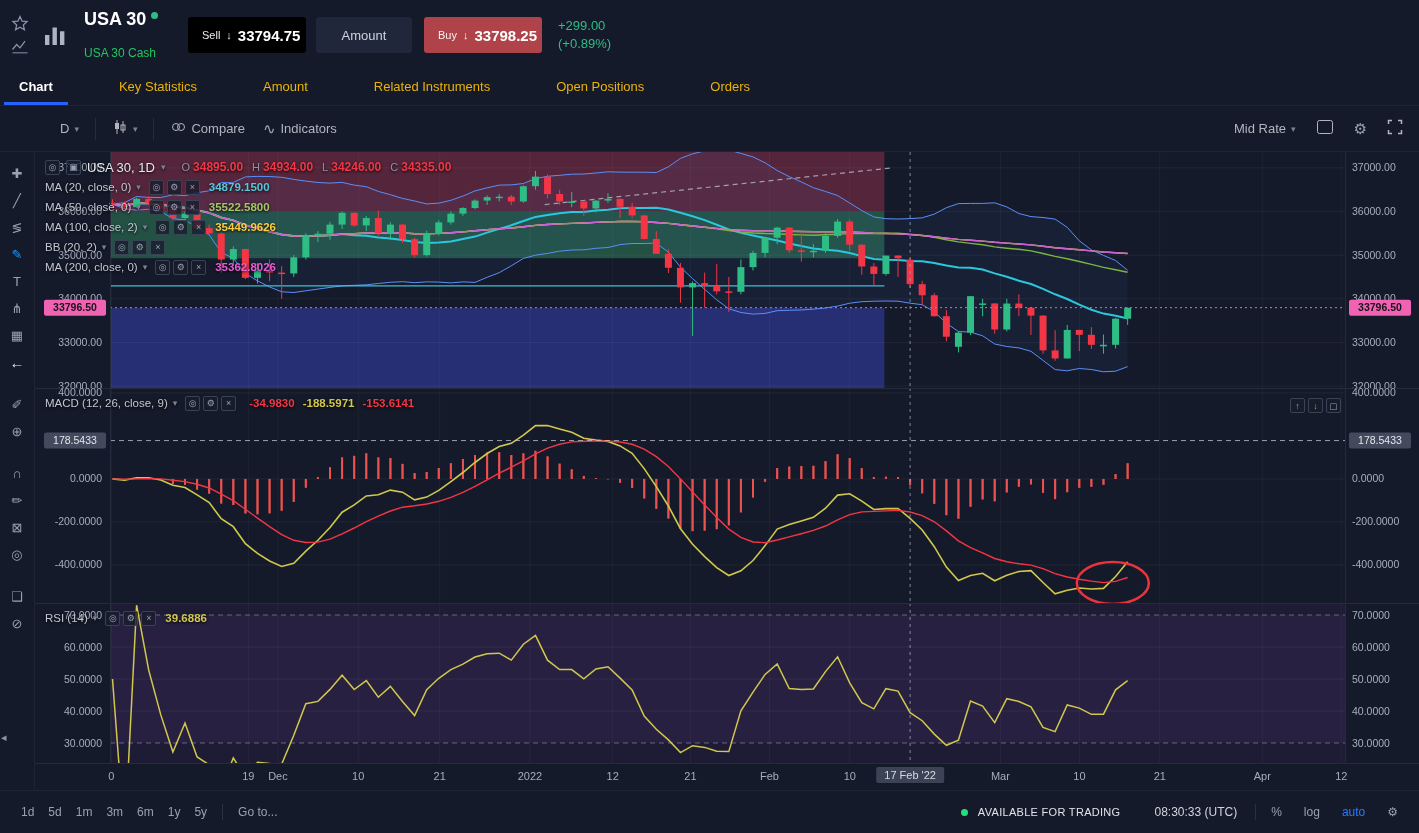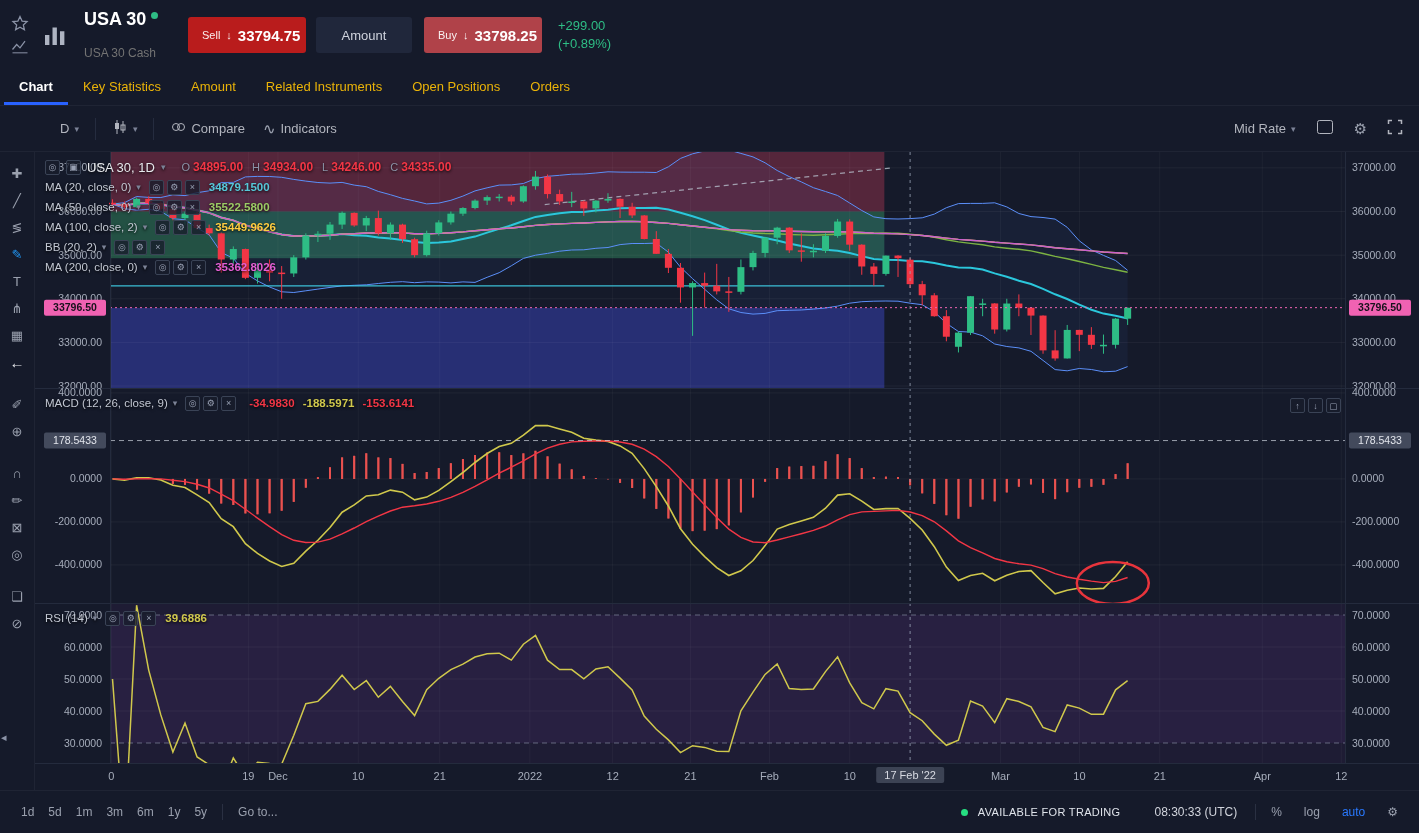--- a/index.html
+++ b/index.html
@@ -13,31 +13,31 @@
 
   
   header { height:70px; flex:none; display:flex; align-items:center; padding:0 10px; gap:8px; }
   .logo-col { display:flex; flex-direction:column; gap:3px; align-items:center; }
   .hicon { display:flex; }
   .chart-logo { display:flex; margin-left:2px; }
   .title-block { width:96px; margin-left:6px; }
   .title-row { display:flex; align-items:flex-start; }
   .title { font-size:18px; font-weight:bold; color:#ffffff; line-height:1.1; }
   .open-dot { width:7px; height:7px; border-radius:50%; background:#2ebd85; margin-left:5px; margin-top:2px; }
-  .subtitle { font-size:12px; color:#737373; margin-top:16px; }
+  .subtitle { font-size:12px; color:#22c55e; margin-top:16px; }
   .trade-btn { height:36px; border:none; border-radius:3px; color:#fff; display:flex; align-items:center; gap:6px; padding:0 14px; font-family:inherit; cursor:pointer; }
-  .sell { background:#b91c1c; width:118px; }
+  .sell { background:#000000; width:118px; }
   .buy  { background:#b04249; width:118px; margin-left:2px; }
   .amount { background:#20273b; color:#cfd3dd; width:96px; justify-content:center; font-size:13px; margin:0 2px; }
   .trade-small { font-size:11px; opacity:.92; }
   .trade-price { font-size:15px; font-weight:bold; }
   .change { margin-left:8px; font-size:13px; color:#2ebd85; line-height:1.35; }
 
   
-  .tabs { height:36px; flex:none; display:flex; align-items:stretch; padding:0 4px; border-bottom:1px solid #1f2434; }
+  .tabs { height:36px; flex:none; display:flex; align-items:stretch; padding:0 4px; border-bottom:1px solid #1f2434;gap:36px; }
   .tab { background:none; border:none; border-bottom:3px solid transparent; color:#eab308; font-size:13px; padding:0 15px; cursor:pointer; font-family:inherit; }
   .tab.active { color:#ffffff; font-weight:bold; border-bottom-color:#2962ff; }
 
   
   .cbar { height:46px; flex:none; display:flex; align-items:center; padding:0 14px 0 58px; gap:14px; border-bottom:1px solid #1f2434; }
   .cbtn { display:flex; align-items:center; gap:5px; color:#b2b5be; font-size:13px; background:none; border:none; cursor:pointer; font-family:inherit; padding:4px 2px; }
   .caret { color:#7b8296; font-size:9px; }
   .vsep { width:1px; height:22px; background:#252c3f; }
   .cbar-right { margin-left:auto; display:flex; align-items:center; gap:16px; }
   .gear { font-size:15px; color:#9aa0ae; }

